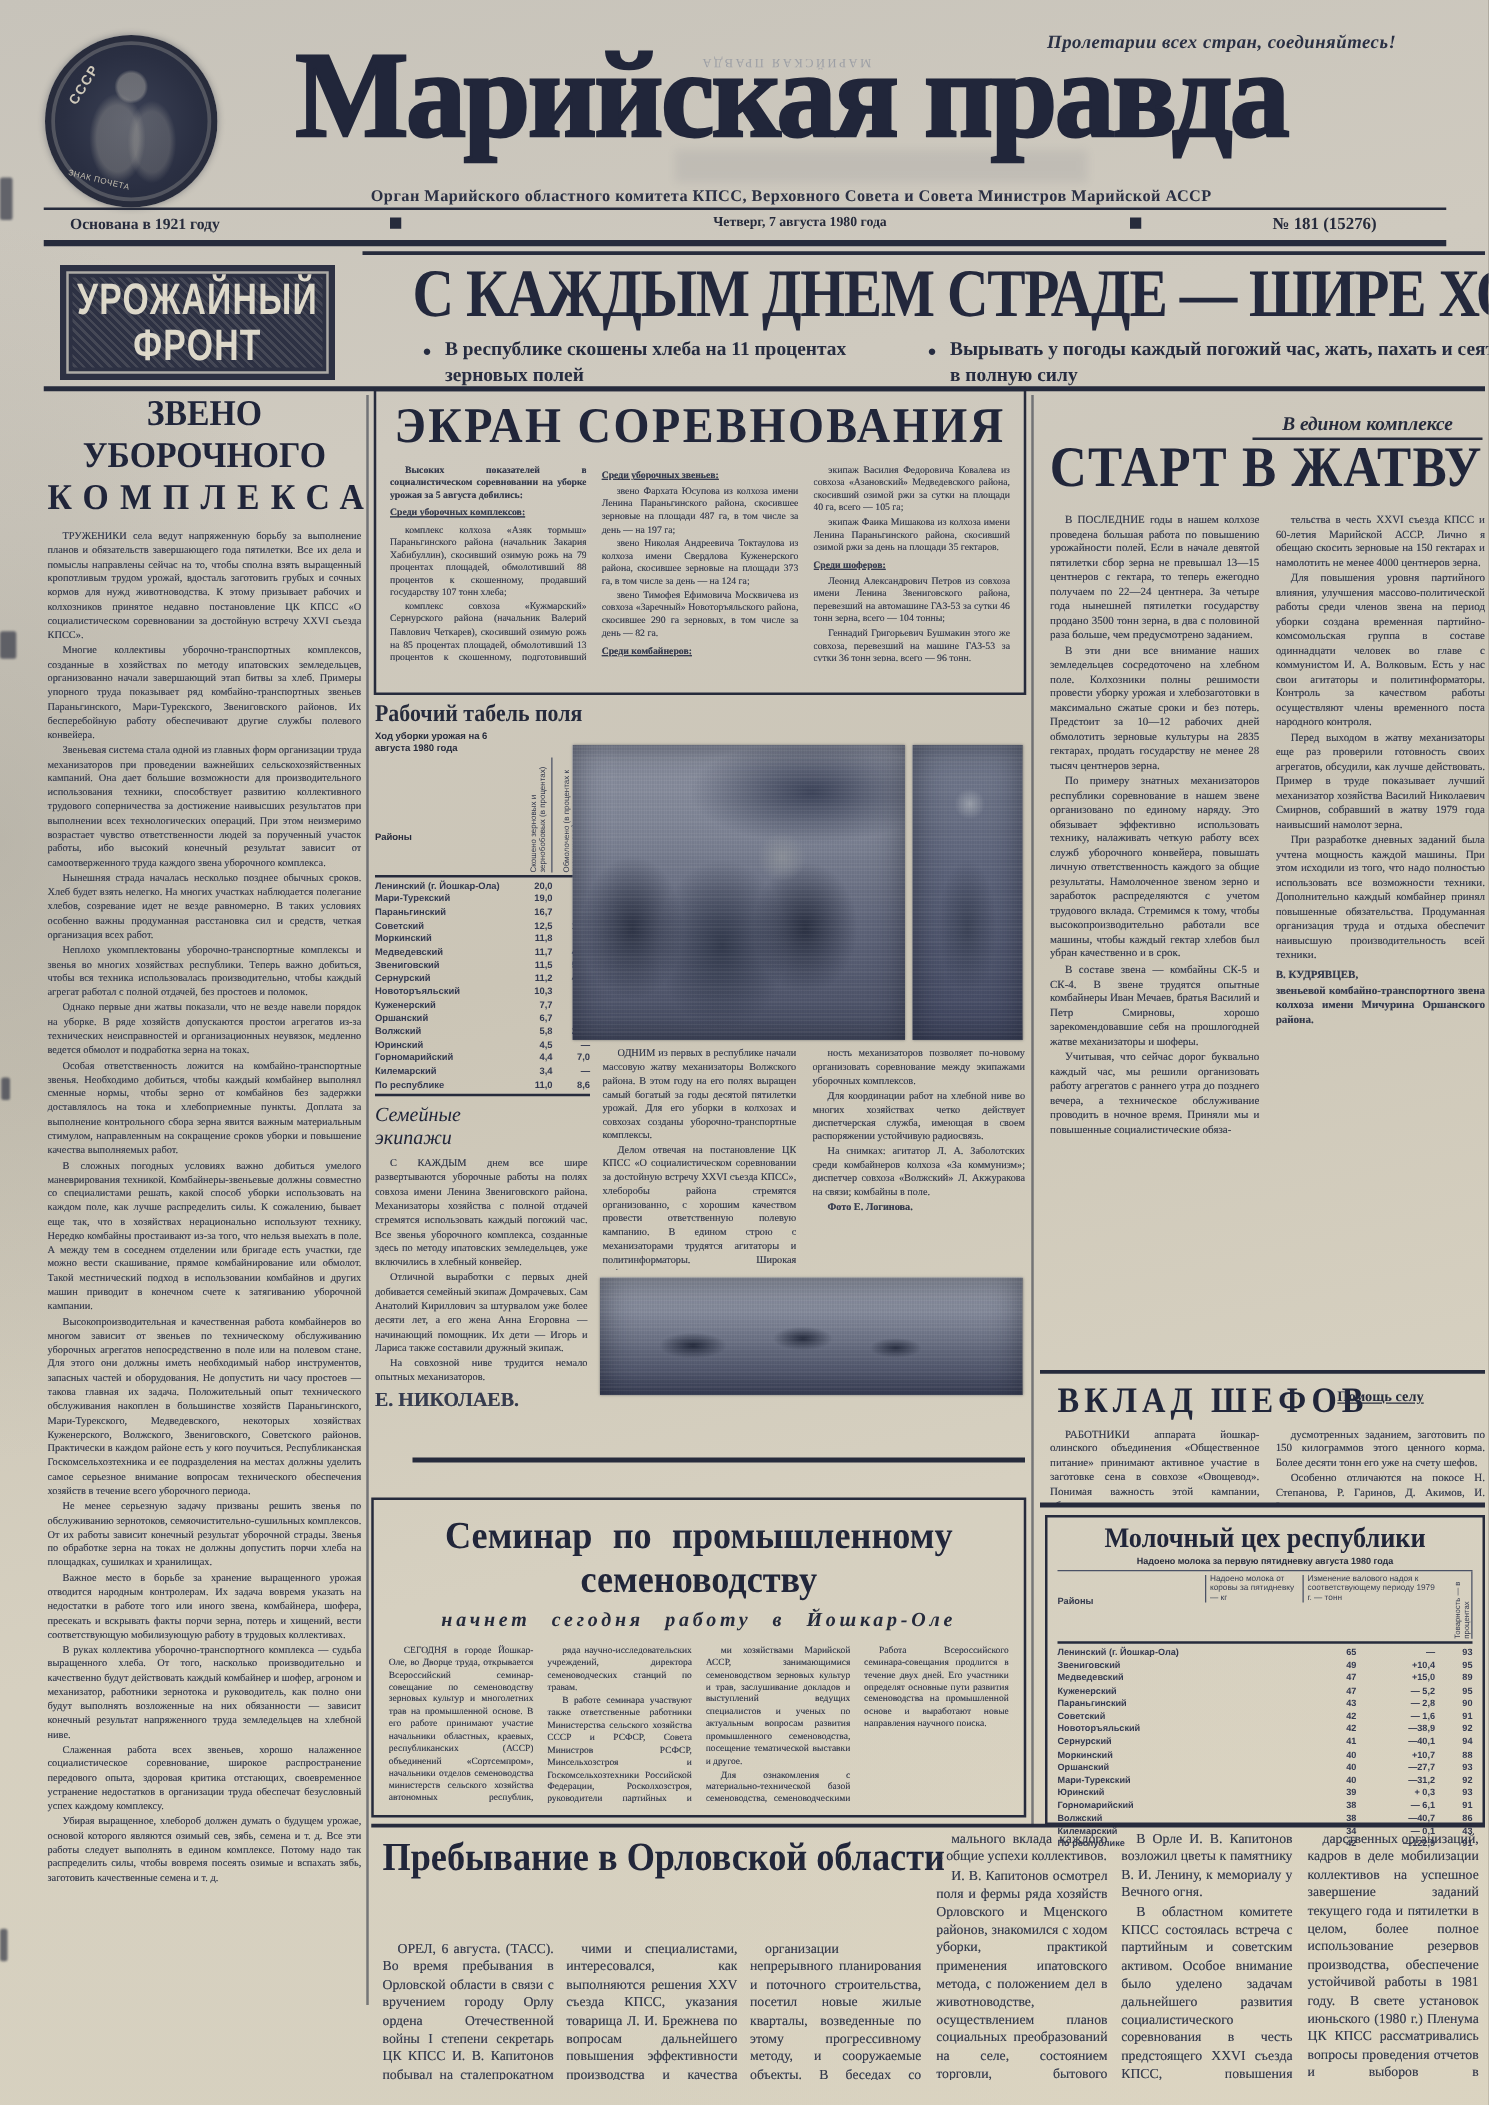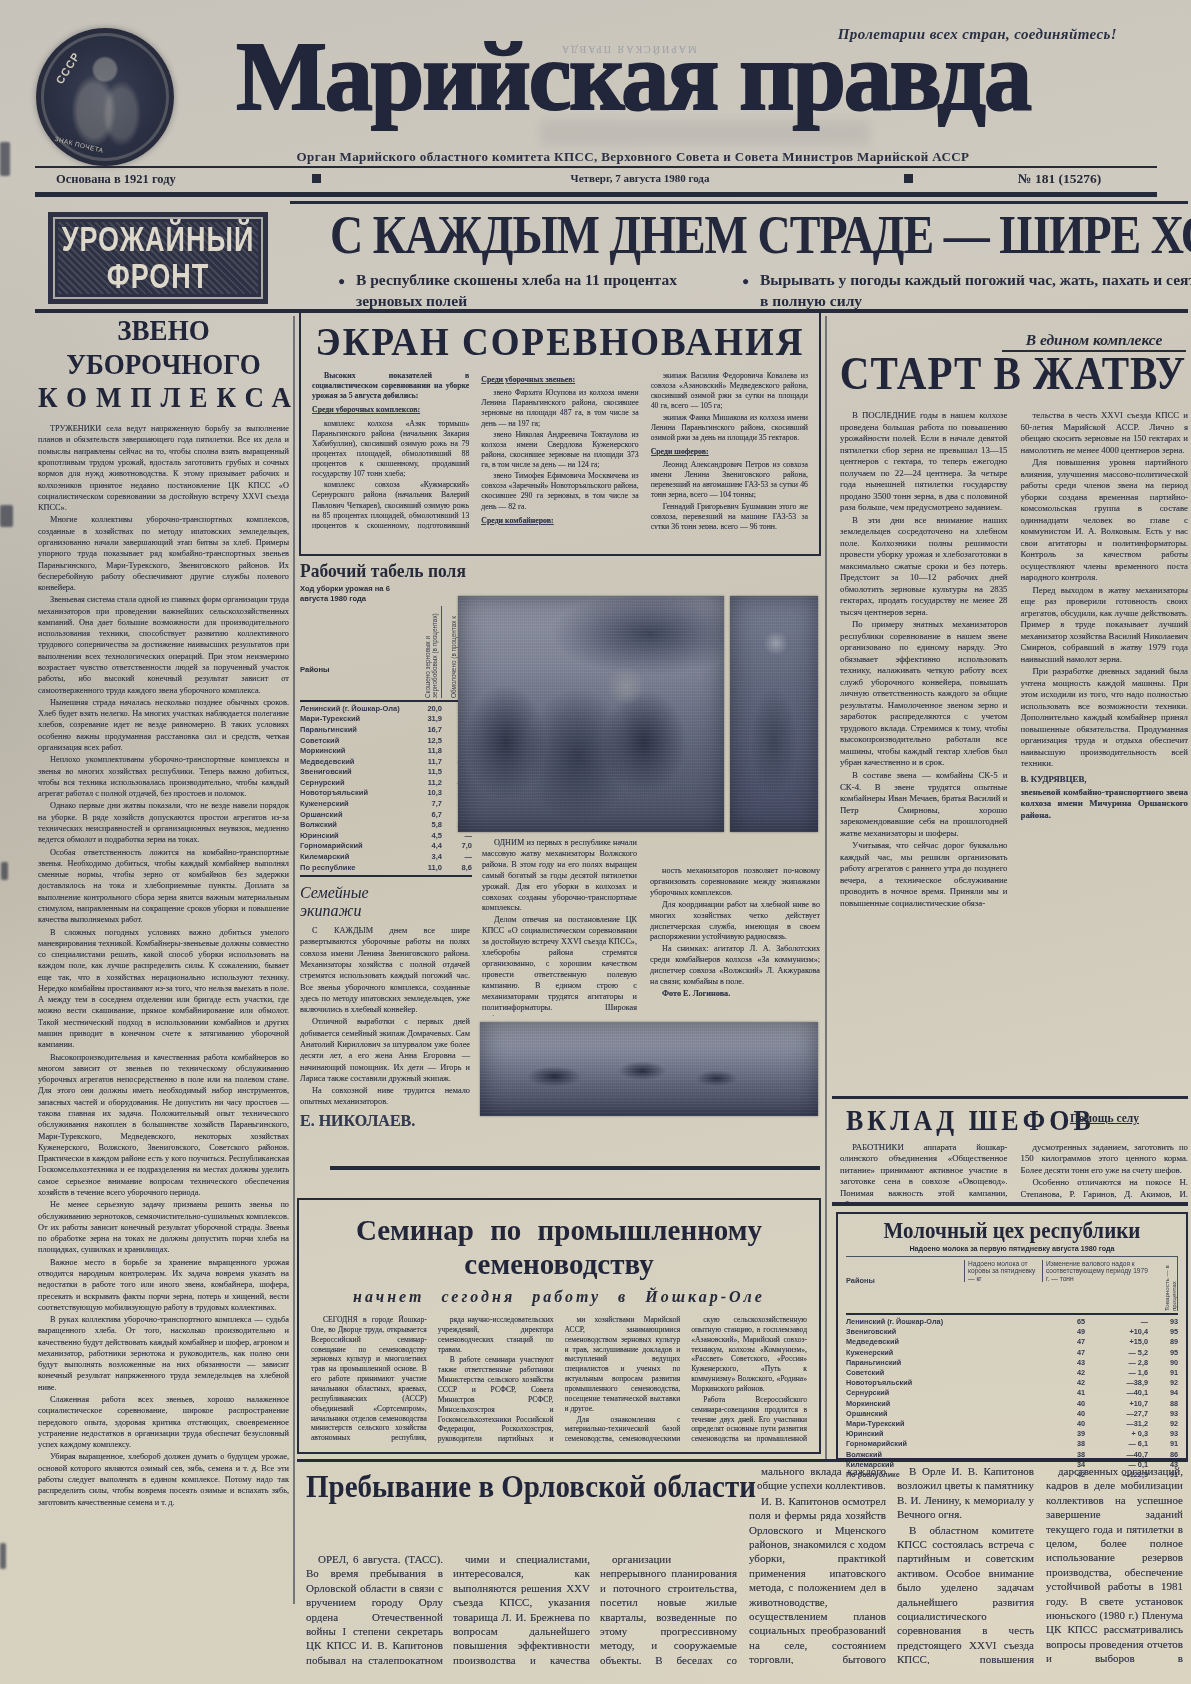--- a/index.html
+++ b/index.html
@@ -124,21 +124,21 @@
       radial-gradient(ellipse 34px 13px at 22% 58%, #242a3c 0%, rgba(36,42,60,0) 80%),
       radial-gradient(ellipse 30px 12px at 48% 52%, #262c3e 0%, rgba(38,44,62,0) 80%),
       radial-gradient(ellipse 26px 10px at 70% 60%, #2a3042 0%, rgba(42,48,66,0) 80%),
       linear-gradient(180deg,#989daa 0%,#848a9b 30%,#5f6579 65%,#424860 100%);
   }
 
   
   .caption{left:482px;top:838px;width:338px;display:flex;gap:13px;font-size:8.2px;line-height:1.33;}
   .caption>div{height:178px;overflow:hidden;}
   .caption .c1{width:155px;}
-  .caption .c2{width:170px;margin-top:28px;}
+  .caption .c2{width:170px;}
   .credit{text-align:right;font-weight:bold;}
 
   
   .kicker{left:1002px;top:331px;width:184px;text-align:center;font-weight:bold;font-style:italic;font-size:15.5px;border-bottom:2px solid var(--ink);padding-bottom:1px;}
   .start-title{left:838px;top:349px;width:350px;text-align:center;font-weight:bold;font-size:41px;letter-spacing:1px;transform:scaleY(1.12);white-space:nowrap;color:#21263a;}
   .start-cols{left:840px;top:410px;width:348px;display:flex;gap:13px;font-size:8.8px;line-height:1.31;}
   .start-cols>div{flex:1;height:680px;overflow:hidden;}
 
   .vklad-title{left:846px;top:1106px;font-weight:bold;font-size:26px;letter-spacing:4px;transform:scaleY(1.1);color:#21263a;}
   .vklad-kicker{right:52px;top:1112px;font-weight:bold;font-size:11.5px;text-decoration:underline;}
@@ -289,21 +289,21 @@
     <div class="frows">
 
         <div class="frow">
           <span class="n">Ленинский (г. Йошкар-Ола)</span>
           <span class="v">20,0</span>
           <span class="v">—</span>
         </div>
 
         <div class="frow">
           <span class="n">Мари-Турекский</span>
-          <span class="v">31,9</span>
+          <span class="v">19,0</span>
           <span class="v">2,5</span>
         </div>
 
         <div class="frow">
           <span class="n">Параньгинский</span>
           <span class="v">16,7</span>
           <span class="v">4,0</span>
         </div>
 
         <div class="frow">
@@ -600,21 +600,20 @@
       <p>ряда научно-исследовательских учреждений, директора семеноводческих станций по травам.</p>
           <p>В работе семинара участвуют также ответственные работники Министерства сельского хозяйства СССР и РСФСР, Совета Министров РСФСР, Минсельхозстроя и Госкомсельхозтехники Российской Федерации, Росколхозстроя, руководители партийных и хозяйственных органов Марийской АССР.</p>
         </div>
       <div>
 
       <p>ми хозяйствами Марийской АССР, занимающимися семеноводством зерновых культур и трав, заслушивание докладов и выступлений ведущих специалистов и ученых по актуальным вопросам развития промышленного семеноводства, посещение тематической выставки и другое.</p>
           <p>Для ознакомления с материально-технической базой семеноводства, семеноводческими посевами зерновых культур и многолетних трав участники семинара выедут на Марийскую республикан-</p>
         </div>
       <div>
 
-      <p>скую сельскохозяйственную опытную станцию, в госплемзавод «Азановский», Марийский совхоз-техникум, колхозы «Коммунизм», «Рассвет» Советского, «Россия» Куженерского, «Путь к коммунизму» Волжского, «Родина» Моркинского районов.</p>
           <p>Работа Всероссийского семинара-совещания продлится в течение двух дней. Его участники определят основные пути развития семеноводства на промышленной основе и выработают новые направления научного поиска.</p>
         </div>
     </div>
   </div>
 
   <div class="rule" style="left:297px;top:1459px;width:891px;height:2.5px;"></div>
   <div class="abs orel-title">Пребывание в Орловской области</div>
   <div class="ocol oc1 btext">
 
   <p>ОРЕЛ, 6 августа. (ТАСС). Во время пребывания в Орловской области в связи с вручением городу Орлу ордена Отечественной войны I степени секретарь ЦК КПСС И. В. Капитонов побывал на сталепрокатном заводе имени 50-летия Октября, в объединении «Промприбор», беседовал с рабо-</p>

